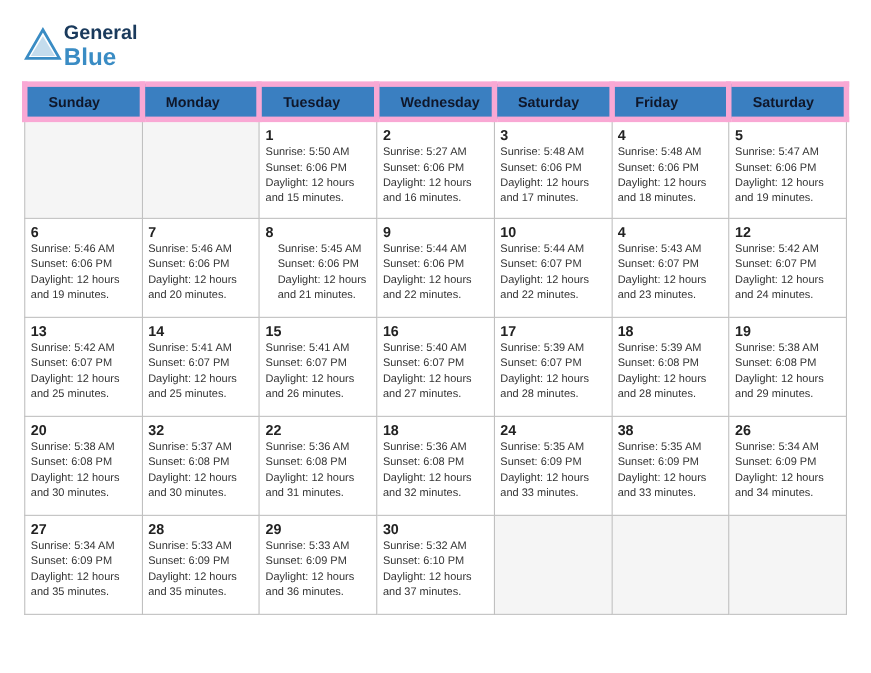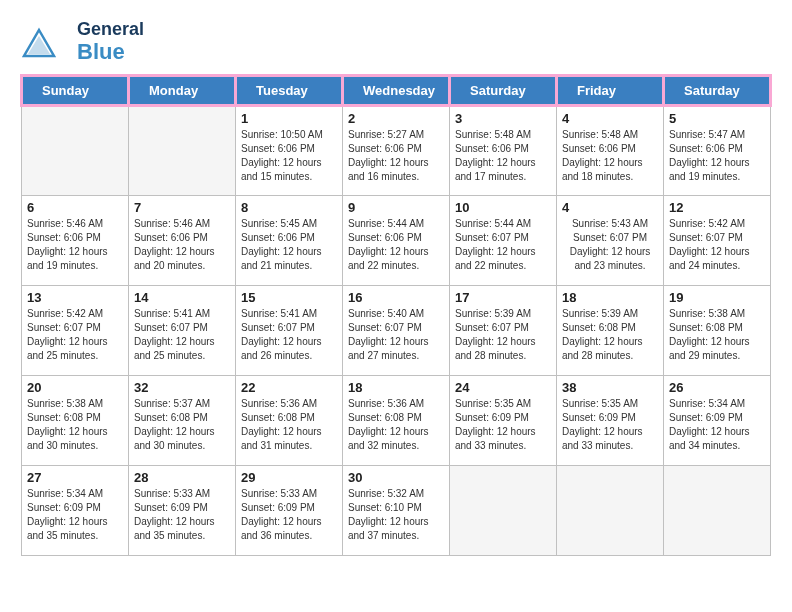--- a/index.html
+++ b/index.html
@@ -28,26 +28,26 @@
       font-size: 15px;
       color: #333;
     }
     table {
       width: 100%;
       border-collapse: collapse;
       table-layout: fixed;
     }
     th {
       background: #3a7fc1;
-      color: #ffffff;
+      color: #0f172a;
       font-size: 13px;
       font-weight: bold;
       padding: 6px 19px;
       text-align: left;
-      border: 3px solid #f9a8d4;
+      border: 5px solid #f9a8d4;
     }
     td {
       border: 1px solid #c0c0c0;
       vertical-align: top;
       padding: 4px 5px;
       font-size: 10.5px;
       color: #222;
       height: 90px;
       background: #fff;
     }
@@ -62,22 +62,22 @@
       font-size: 10px;
       color: #333;
       line-height: 1.4;
     }
     .empty-cell {
       background: #f5f5f5;
     }
     
     .logo-wrap {
       display: flex;
-      align-items: flex-end;
-      gap: 19px;
+      align-items: center;
+      gap: 0;
     }
     .logo-icon {
       width: 38px;
       height: 38px;
     }
     .logo-words {
       display: flex;
       flex-direction: column;
       line-height: 1.1;
     }
@@ -119,21 +119,21 @@
       <th>Friday</th>
       <th>Saturday</th>
     </tr>
   </thead>
   <tbody id="calendar-body">
   <tr>
         <td class="empty-cell"></td>
         <td class="empty-cell"></td>
         <td>
           <span class="day-num">1</span>
-          <div class="day-info" style="white-space: pre-line;">Sunrise: 10:50 AM
+          <div class="day-info" style="white-space: pre-line;">Sunrise: 5:50 AM
 Sunset: 6:06 PM
 Daylight: 12 hours
 and 15 minutes.</div>
         </td>
         <td>
           <span class="day-num">2</span>
           <div class="day-info" style="white-space: pre-line;">Sunrise: 5:27 AM
 Sunset: 6:06 PM
 Daylight: 12 hours
 and 16 minutes.</div>
@@ -170,42 +170,42 @@
         </td>
         <td>
           <span class="day-num">7</span>
           <div class="day-info" style="white-space: pre-line;">Sunrise: 5:46 AM
 Sunset: 6:06 PM
 Daylight: 12 hours
 and 20 minutes.</div>
         </td>
         <td>
           <span class="day-num">8</span>
-          <div class="day-info" style="white-space: pre-line;">Sunrise: 5:45 AM
+          <div class="day-info" style="white-space: pre-line; margin-left: 11px;">Sunrise: 5:45 AM
 Sunset: 6:06 PM
 Daylight: 12 hours
 and 21 minutes.</div>
         </td>
         <td>
           <span class="day-num">9</span>
           <div class="day-info" style="white-space: pre-line;">Sunrise: 5:44 AM
 Sunset: 6:06 PM
 Daylight: 12 hours
 and 22 minutes.</div>
         </td>
         <td>
           <span class="day-num">10</span>
           <div class="day-info" style="white-space: pre-line;">Sunrise: 5:44 AM
 Sunset: 6:07 PM
 Daylight: 12 hours
 and 22 minutes.</div>
         </td>
         <td>
           <span class="day-num">4</span>
-          <div class="day-info" style="white-space: pre-line; text-align: center;">Sunrise: 5:43 AM
+          <div class="day-info" style="white-space: pre-line;">Sunrise: 5:43 AM
 Sunset: 6:07 PM
 Daylight: 12 hours
 and 23 minutes.</div>
         </td>
         <td>
           <span class="day-num">12</span>
           <div class="day-info" style="white-space: pre-line;">Sunrise: 5:42 AM
 Sunset: 6:07 PM
 Daylight: 12 hours
 and 24 minutes.</div>

